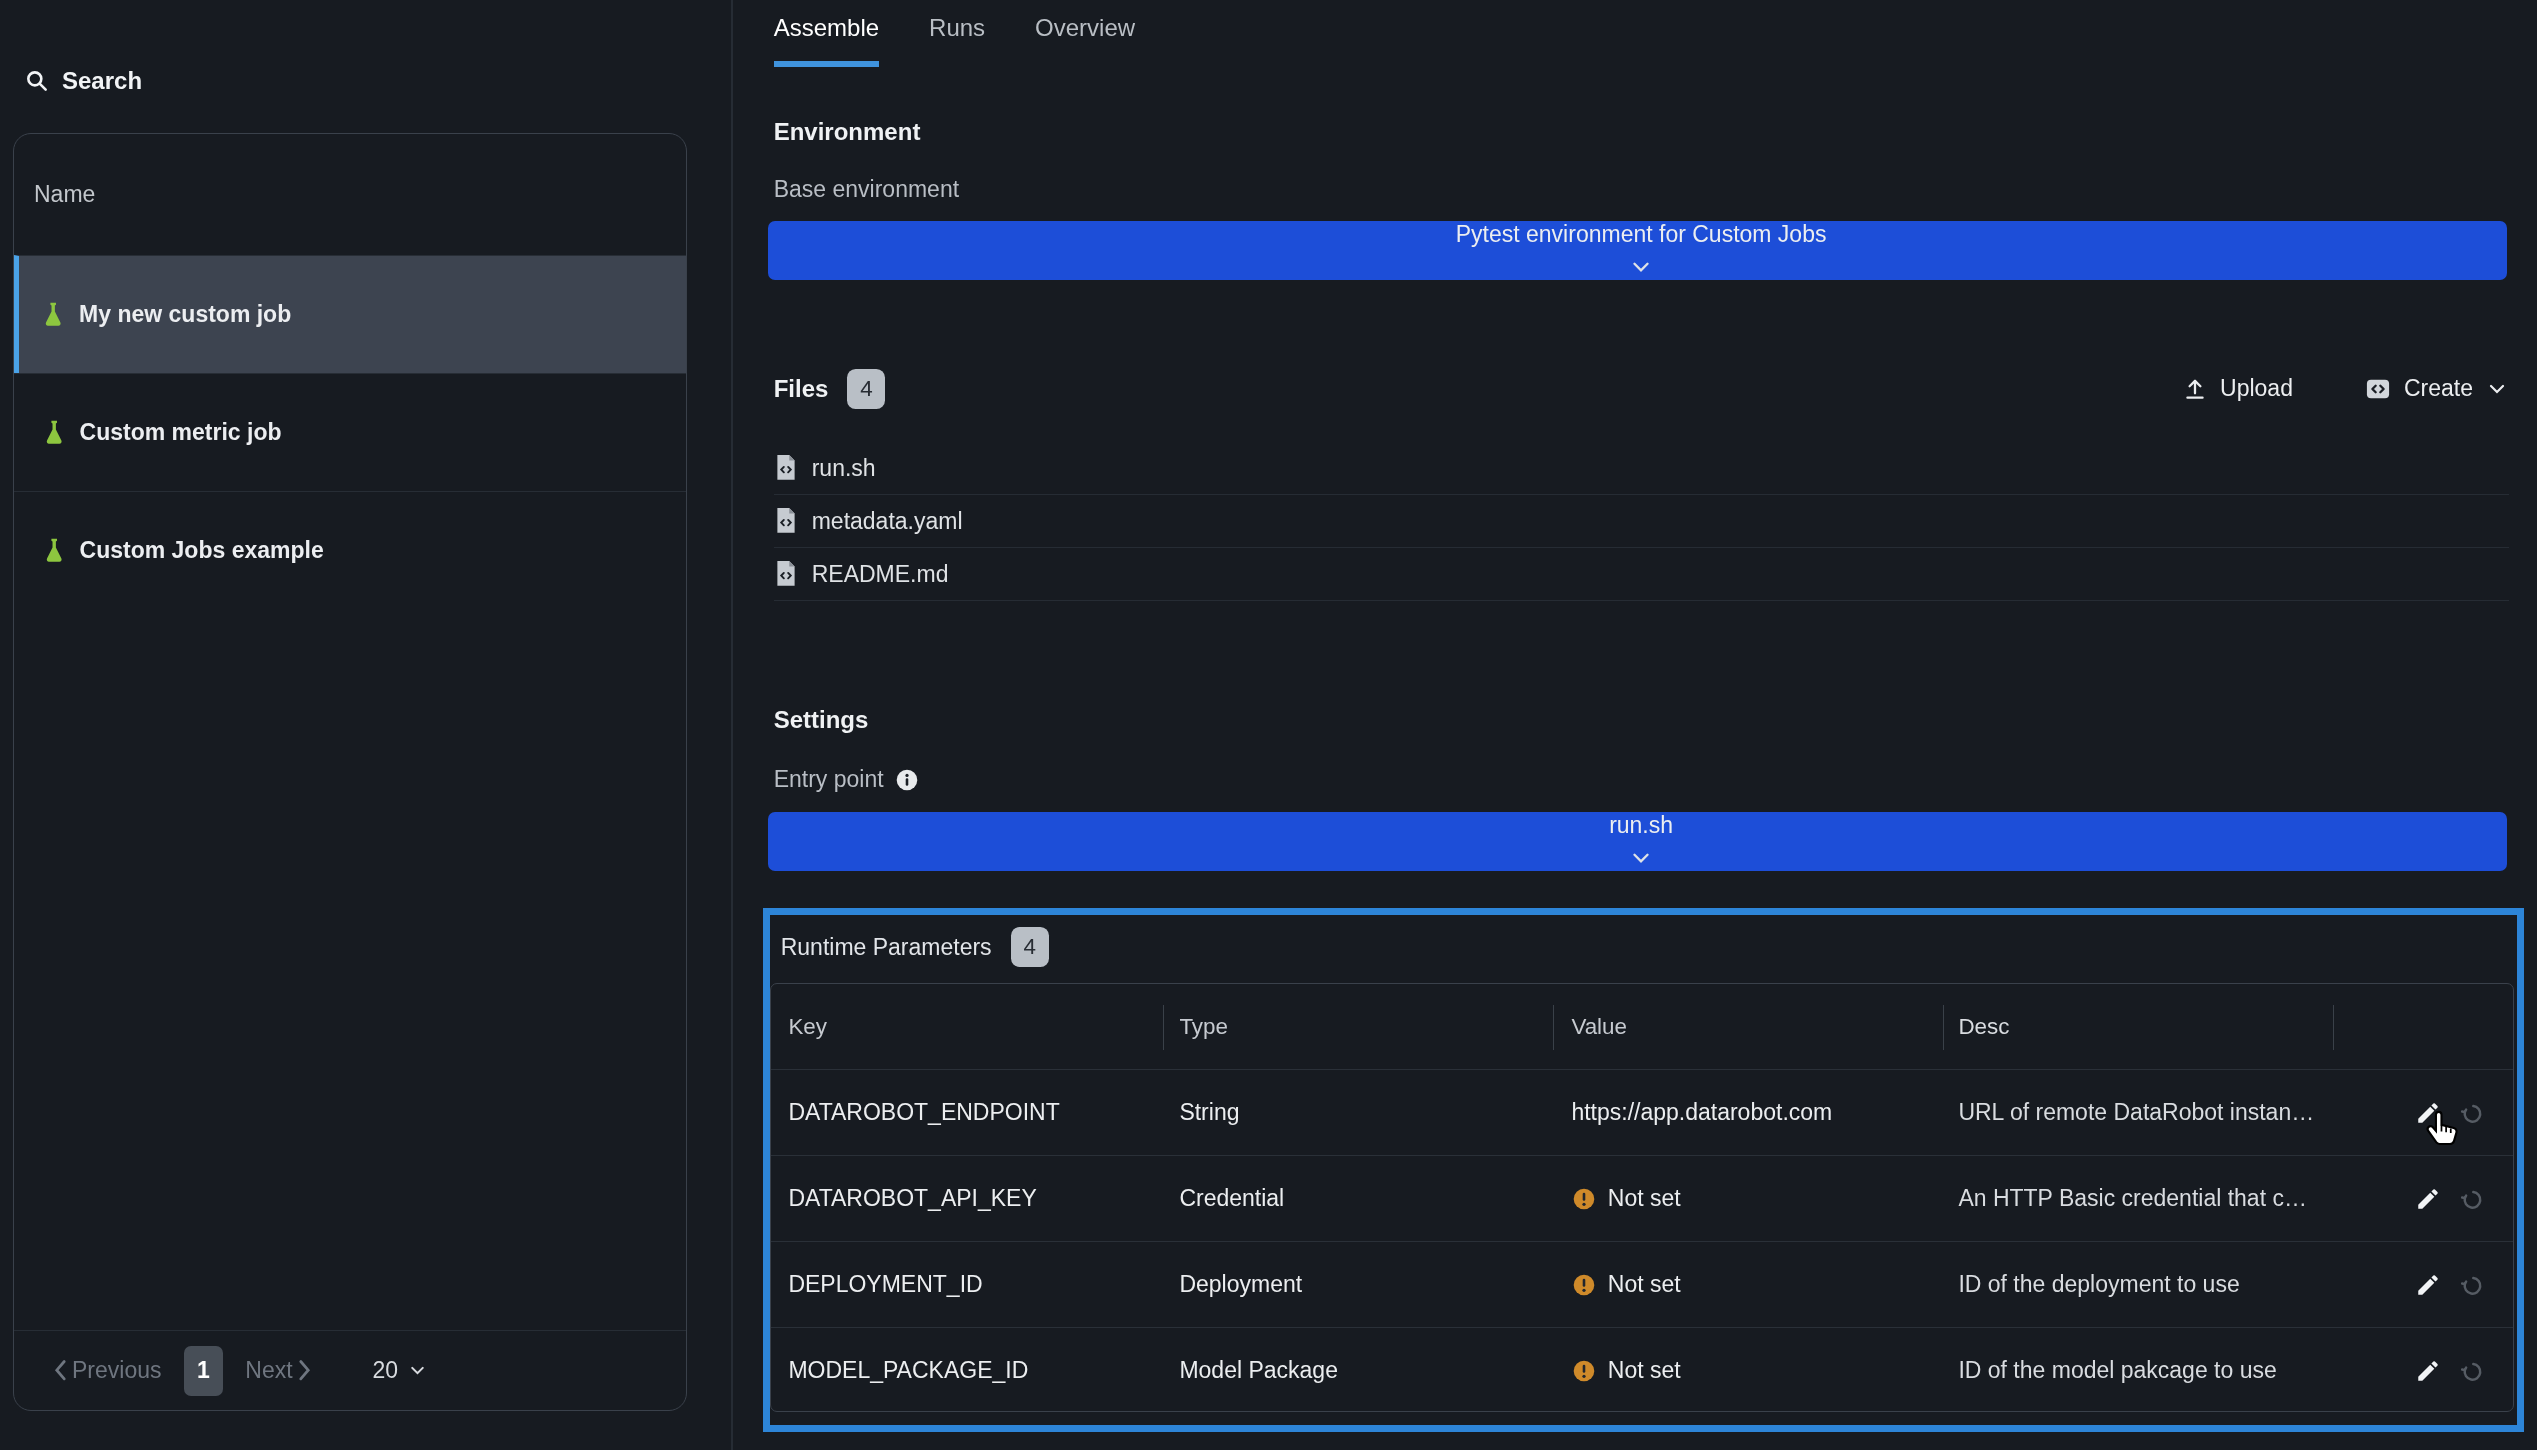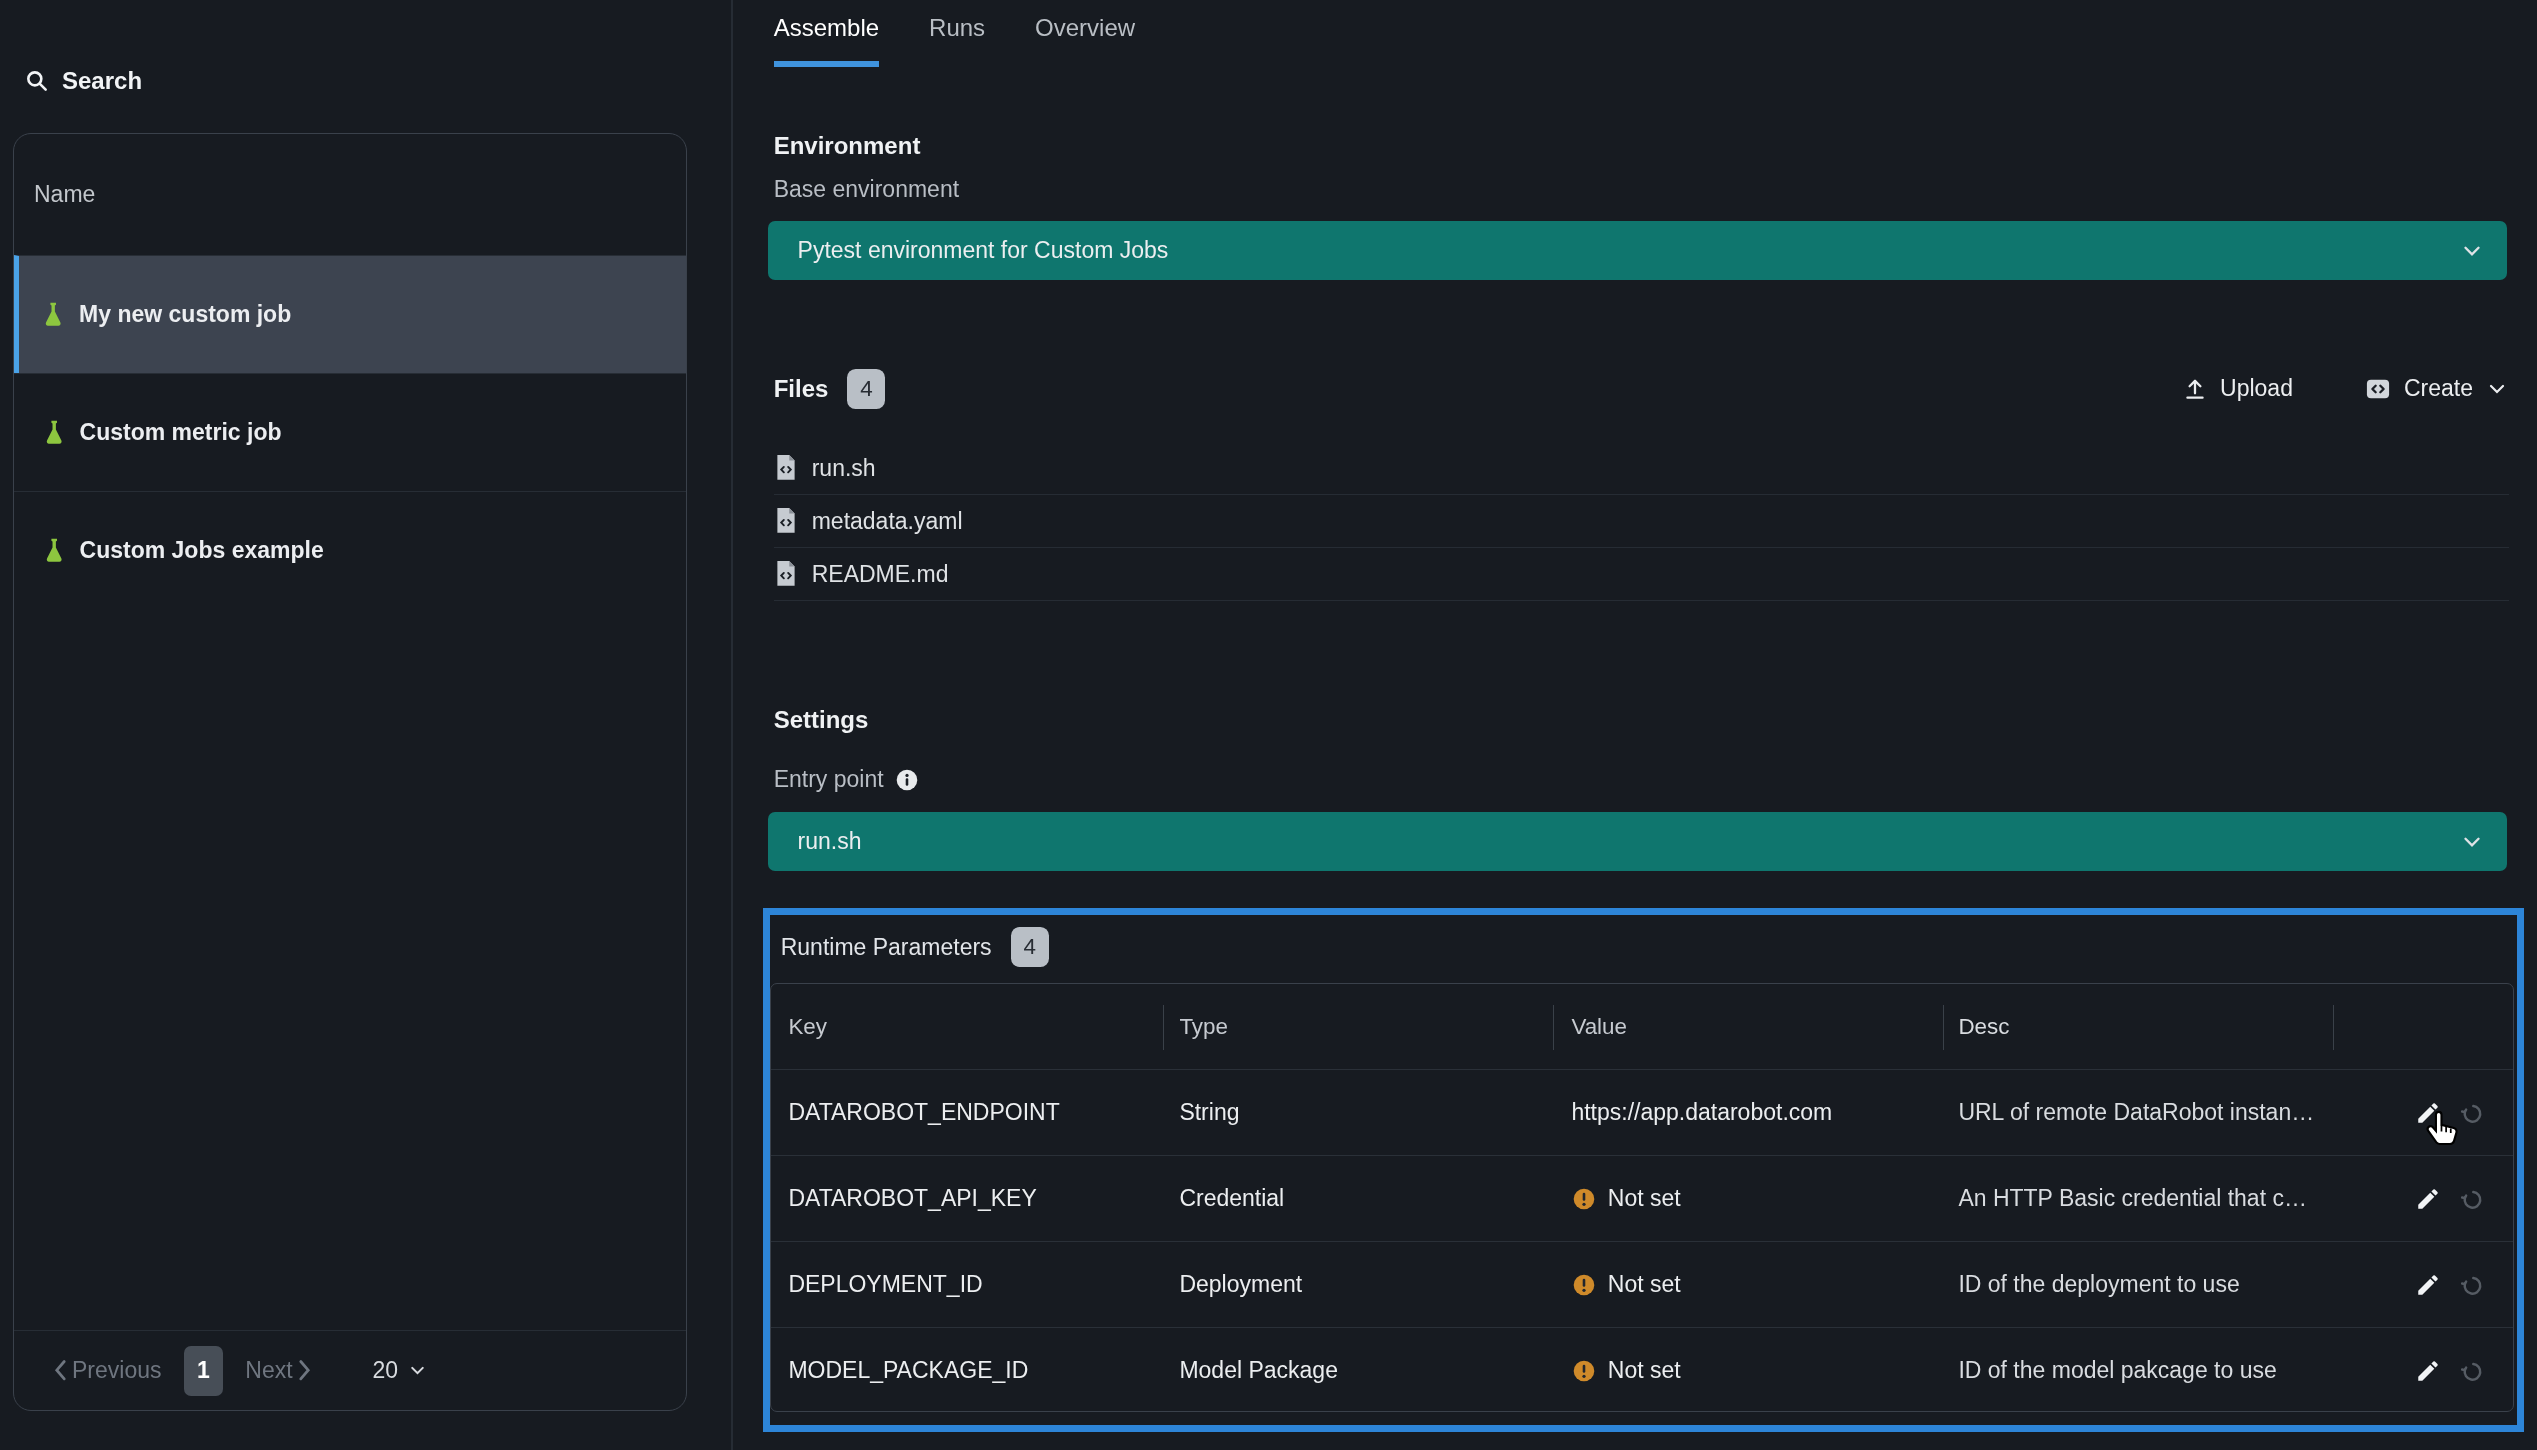--- a/index.html
+++ b/index.html
@@ -20,21 +20,21 @@
   .page-chip{width:39px;height:50px;margin:0 22.4px;background:#474e57;border-radius:7px;display:flex;align-items:center;justify-content:center;color:#fff;font-weight:bold;cursor:pointer;}
   .pagesize{display:flex;align-items:center;gap:8.6px;margin-left:59px;color:#d8dbdf;cursor:pointer;}
 
   
   .main{position:absolute;left:759px;top:0;width:1779px;height:1451px;}
   .tabs{position:absolute;left:14.7px;top:0;display:flex;gap:50px;}
   .tab{padding:14px 0 19px;font-size:24px;color:#b9bec4;border-bottom:6px solid transparent;cursor:pointer;}
   .tab.active{color:#ffffff;border-bottom-color:#3f93dd;}
   .sec-heading{position:absolute;left:14.7px;font-size:24px;font-weight:bold;color:#f0f2f4;}
   .field-label{position:absolute;left:14.7px;font-size:23px;color:#b9bec5;display:flex;align-items:center;gap:10.4px;}
-  .dropdown{position:absolute;left:8.6px;right:31px;height:59px;background:#0f766e;border-radius:7px;display:flex;align-items:center;padding:0 22.4px 0 30px;font-size:23px;color:#eceef0;cursor:pointer;}
+  .dropdown{position:absolute;left:8.6px;right:31px;height:59px;background:#1d4ed8;border-radius:7px;display:flex;align-items:center;padding:0 22.4px 0 30px;font-size:23px;color:#eceef0;cursor:pointer;flex-direction:column;}
   .dropdown .dd-val{flex:1 1 auto;}
   .files-row{position:absolute;left:14.7px;right:29px;top:366px;height:45px;display:flex;align-items:center;}
   .count-badge{min-width:38px;height:40px;background:#b9bfc6;border-radius:8.6px;color:#272c33;font-size:22.4px;display:flex;align-items:center;justify-content:center;margin-left:19px;padding:0 5.2px;box-sizing:border-box;}
   .files-actions{margin-left:auto;display:flex;align-items:center;gap:71px;}
   .txt-btn{display:flex;align-items:center;gap:12px;font-size:23px;color:#eceef0;cursor:pointer;}
   .file-list{position:absolute;left:14.7px;right:29px;top:442px;}
   .file-item{height:52px;display:flex;align-items:center;gap:14px;font-size:23px;color:#dfe2e5;border-bottom:0.9px solid #262c34;cursor:pointer;}
 
   
   .rt-frame{position:absolute;left:3.5px;top:908px;width:1761px;height:524px;border:7px solid #2d85d8;box-sizing:border-box;}
@@ -131,21 +131,21 @@
   </div>
 
   <div class="main">
 
     <div class="tabs">
       <div class="tab active">Assemble</div>
       <div class="tab">Runs</div>
       <div class="tab">Overview</div>
     </div>
 
-    <div class="sec-heading" style="top:132px;">Environment</div>
+    <div class="sec-heading" style="top:118px;">Environment</div>
     <div class="field-label" style="top:176px;">Base environment</div>
     <div class="dropdown" style="top:221px;">
       <span class="dd-val">Pytest environment for Custom Jobs</span>
       <span>
         <svg width="26" height="26" viewBox="0 0 24 24" fill="none" stroke="#dfe2e6" stroke-width="2.2" stroke-linecap="round">
             <path d="M6 9l6 6 6-6"></path>
           </svg>
       </span>
     </div>
 

